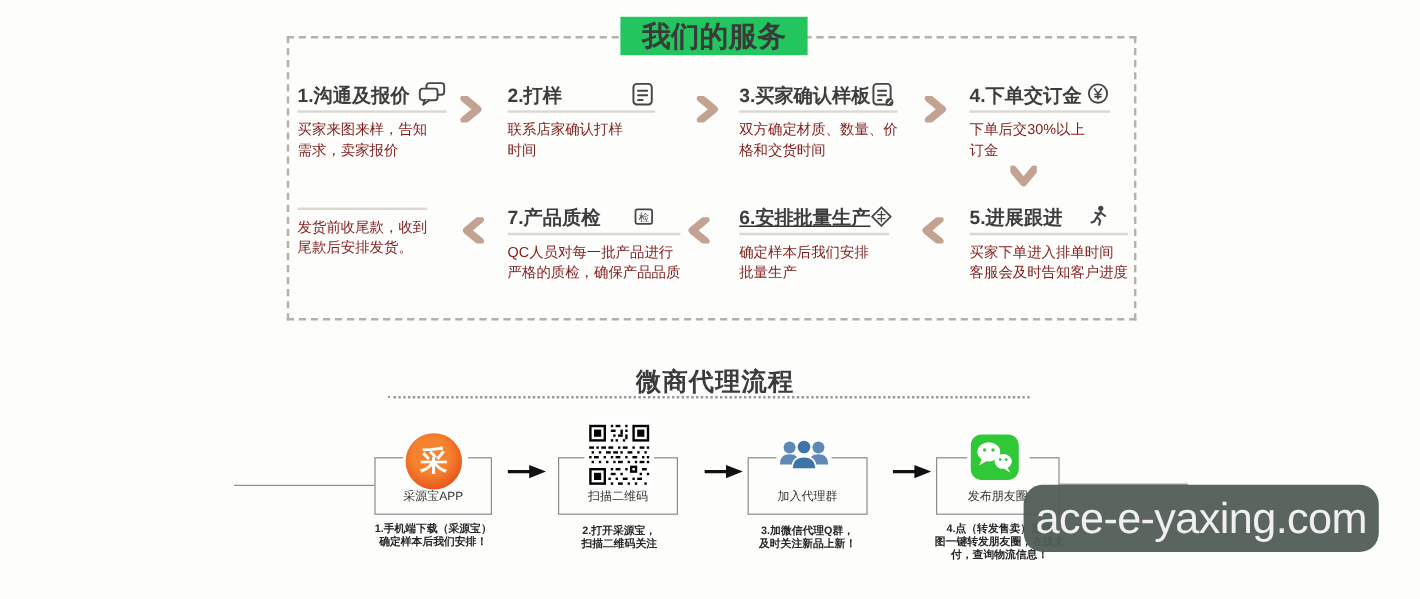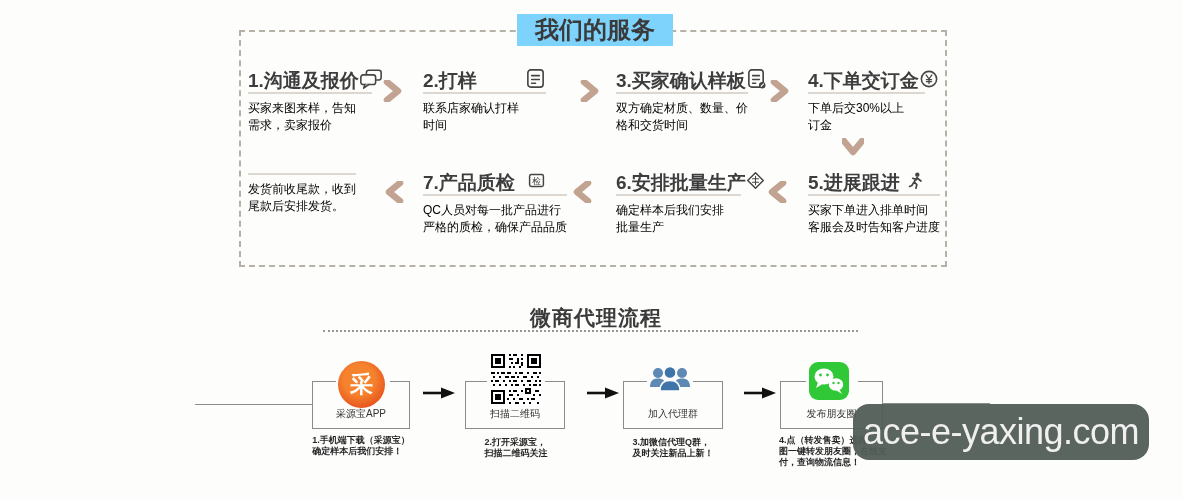--- a/index.html
+++ b/index.html
@@ -2,39 +2,39 @@
 <html><head>
 <meta charset="utf-8">
 <style>
   * { margin:0; padding:0; box-sizing:border-box; }
   body { width:1183px; height:499px; position:relative; background:#fdfdfc; overflow:hidden;
          font-family:"Liberation Sans", sans-serif; }
   .abs { position:absolute; }
 
   
   .dashed-box { left:239px; top:30px; width:708px; height:237px; border:2px dashed #b5b1a5; }
-  .title1 { left:595px; top:14px; transform:translateX(-50%); background:#7dd3fc; padding:0 18px;
+  .title1 { left:595px; top:14px; transform:translateX(-50%); background:#22c55e; padding:0 18px;
             font-size:24px; font-weight:bold; color:#3a3a3a; z-index:2; white-space:nowrap; }
   .step { position:absolute; }
   .step-head { display:flex; align-items:center; justify-content:space-between; height:21px; }
-  .step-title { font-size:19px; font-weight:bold; color:#3d3d3d; white-space:nowrap; }
+  .step-title { font-size:16px; font-weight:bold; color:#3d3d3d; white-space:nowrap; }
   .step-underline { border-bottom:2px solid #dcd8d1; margin-top:1px; }
-  .step-desc { margin-top:6px; font-size:12px; color:#000000; line-height:17px; white-space:nowrap; }
+  .step-desc { margin-top:6px; font-size:12px; color:#7f1d1d; line-height:17px; white-space:nowrap; }
   .icon-stroke { stroke:#454545; fill:none; stroke-width:1.7; stroke-linecap:round; stroke-linejoin:round; }
   .chev { position:absolute; }
 
   
   .title2 { left:596px; top:304px; transform:translateX(-50%); font-size:21px; font-weight:bold;
             color:#3b3b3b; letter-spacing:1px; z-index:2; white-space:nowrap;}
   .dotline { left:323px; top:330px; width:535px; border-top:2px dotted #98989a; }
   .stub { background:#8c8c8c; height:1px; }
   .flowbox { border:1px solid #8b8b8b; }
   .boxgap { background:#fdfdfc; height:5px; z-index:2; }
   .flowlabel { position:absolute; left:0; right:0; bottom:7px; text-align:center; font-size:10px; color:#333; }
-  .flowdesc { position:absolute; transform:translateX(-50%); text-align:left; font-size:9px;
+  .flowdesc { position:absolute; transform:translateX(-50%); text-align:center; font-size:9px;
               font-weight:bold; color:#262626; line-height:11px; white-space:nowrap; }
   .appcircle { width:47px; height:47px; border-radius:50%; z-index:3;
                background:radial-gradient(circle at 45% 40%, #f5832e 40%, #e8541d 75%, #de3a12 100%);
                display:flex; align-items:center; justify-content:center; }
   .appcircle span { color:#fff; font-size:23px; font-weight:bold; }
   .qr { z-index:3; background:#fff; }
   .watermark { left:853px; top:404px; width:296px; height:56px; border-radius:16px;
                background:rgba(82,93,86,0.95); z-index:10; display:flex; align-items:center; justify-content:center; }
   .watermark span { color:#f0f0f0; font-size:36px; letter-spacing:-0.5px; white-space:nowrap; }
 </style>
@@ -124,21 +124,21 @@
     </svg></span>
   </div>
   <div class="step-underline"></div>
   <div class="step-desc">
     <div>QC人员对每一批产品进行</div>
     <div>严格的质检，确保产品品质</div>
   </div>
 </div>
 
 <div class="step" style="left:616px; top:172px;">
-  <div class="step-head" style="width:125px;">
+  <div class="step-head" style="width:125px;text-decoration:underline;">
     <span class="step-title">6.安排批量生产</span>
     <span><svg width="19" height="19" viewBox="0 0 22 22">
       <path class="icon-stroke" d="M11,2 L20,11 L11,20 L2,11 Z"></path>
       <path class="icon-stroke" d="M7.5,9 H14.5 M7.5,13 H14.5 M11,6 V16" style="stroke-width:1.2"></path>
     </svg></span>
   </div>
   <div class="step-underline"></div>
   <div class="step-desc">
     <div>确定样本后我们安排</div>
     <div>批量生产</div>

